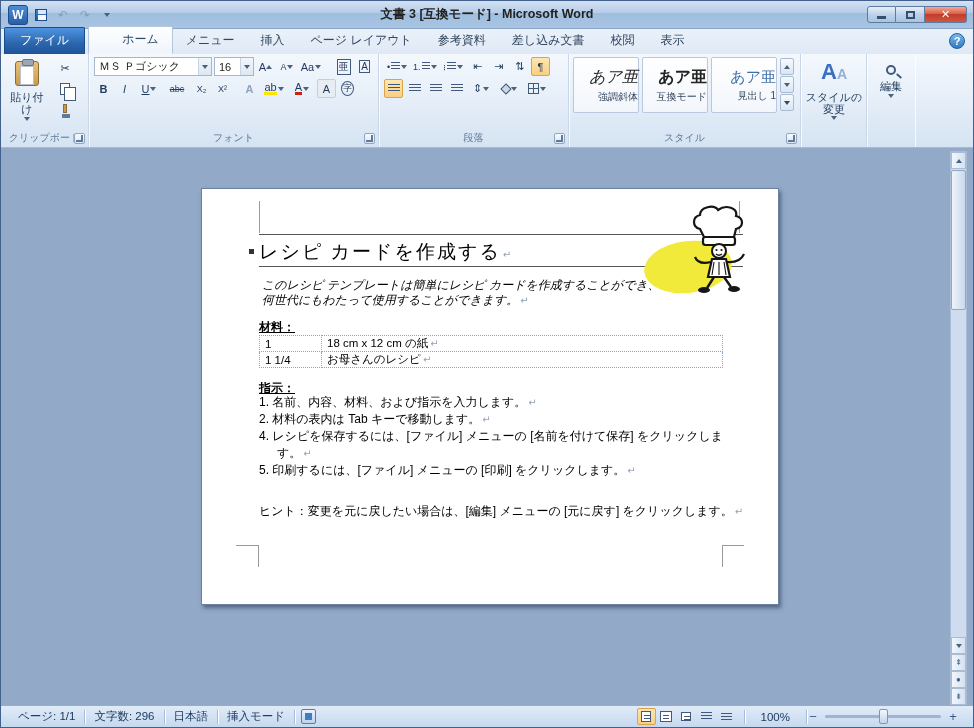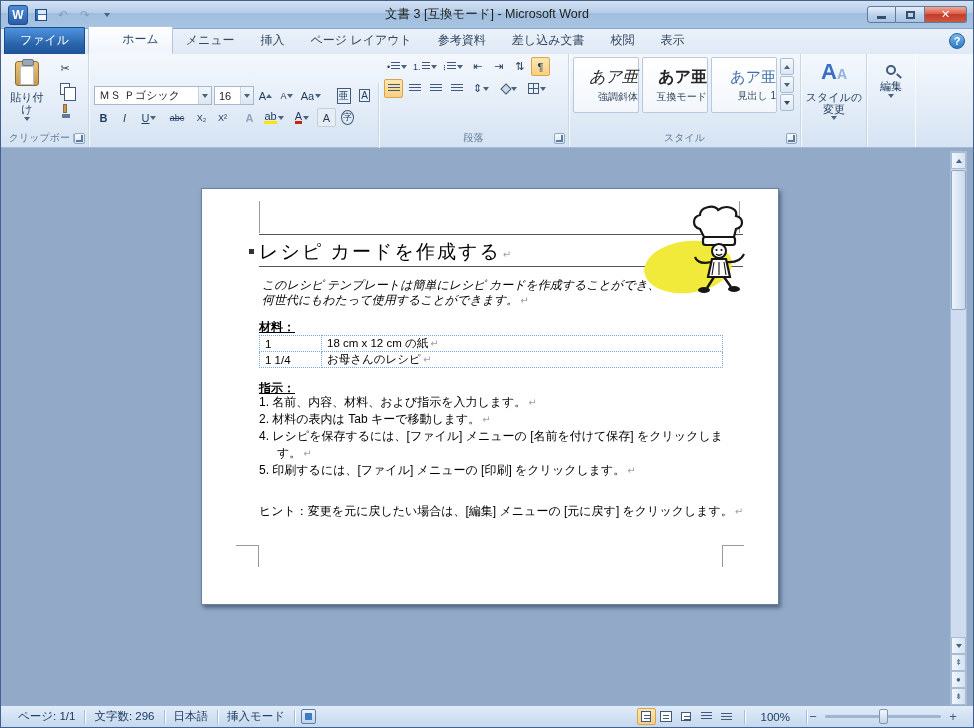--- a/index.html
+++ b/index.html
@@ -14,21 +14,21 @@
     border:1px solid #1d4b8c;border-radius:3px;color:#fff;font-weight:bold;font-size:12px;
     display:flex;align-items:center;justify-content:center;}
   .qat{display:flex;align-items:center;gap:2px;}
   .qat-btn{width:20px;height:18px;display:flex;align-items:center;justify-content:center;
     font-size:12px;color:#55708e;border-radius:2px;}
   .floppy{width:12px;height:12px;background:linear-gradient(#3e7cc6,#2a5ea8);border:1px solid #1d4b8c;position:relative;}
   .floppy::before{content:"";position:absolute;left:2px;top:0;width:8px;height:4px;background:#dce8f5;}
   .floppy::after{content:"";position:absolute;left:2px;bottom:0;width:8px;height:5px;background:#f4f8fc;}
   .dim{opacity:.45;}
   .tri{display:inline-block;width:0;height:0;border-left:3px solid transparent;border-right:3px solid transparent;border-top:4px solid #4a627e;}
-  .title-text{position:absolute;left:0;right:0;text-align:center;font-size:12.5px;color:#222;pointer-events:none;}
+  .title-text{position:absolute;left:0;right:0;text-align:center;font-size:12.5px;color:#222;pointer-events:none;font-weight:bold;}
   .controls{position:absolute;right:6px;top:5px;display:flex;}
   .ctl{width:29px;height:17px;border:1px solid #5e7globe;border:1px solid #5e7ba1;background:linear-gradient(#e7eff8,#bdd2ea 50%,#a9c3e2);
     display:flex;align-items:center;justify-content:center;}
   .ctl.min{border-radius:3px 0 0 3px;}
   .ctl.max{border-left:none;}
   .ctl .bar{width:9px;height:3px;background:#33506f;margin-top:6px;}
   .ctl .box{width:9px;height:8px;border:2px solid #33506f;}
   .ctl.close{width:42px;border-left:none;border-radius:0 3px 3px 0;
     background:linear-gradient(#f2a794,#d9604a 45%,#c23d2a 50%,#d0573f);color:#fff;font-weight:bold;font-size:11px;}
 
@@ -66,21 +66,21 @@
     display:flex;align-items:center;justify-content:center;background:linear-gradient(#f2f6fb,#dde7f2);}
   .g-clip{width:88px;}
   .clip-ic{width:24px;height:28px;background:linear-gradient(#e8c27a,#c89b4e);border:1px solid #8a6d36;border-radius:3px;position:relative;}
   .clip-ic::before{content:"";position:absolute;left:6px;top:-3px;width:10px;height:5px;background:#9aa7b4;border:1px solid #6b7684;border-radius:2px;}
   .clip-sheet{position:absolute;left:4px;top:4px;width:14px;height:19px;background:#fff;border:1px solid #b9c2cc;}
   .clip-small{position:absolute;left:52px;top:5px;display:flex;flex-direction:column;gap:1px;}
   .ic-copy{width:10px;height:12px;border:1px solid #41597c;background:#fff;position:relative;}
   .ic-copy::after{content:"";position:absolute;left:3px;top:3px;width:10px;height:12px;border:1px solid #41597c;background:#fff;}
   .ic-brush{width:4px;height:9px;background:#c59a52;border:1px solid #8a6d36;position:relative;}
   .ic-brush::after{content:"";position:absolute;left:-2px;top:9px;width:8px;height:4px;background:#5d7a9c;}
-  .g-font{width:290px;margin-top:29px;}
+  .g-font{width:290px;}
   .frow{position:absolute;left:5px;display:flex;align-items:center;gap:2px;}
   .r1{top:3px;} .r2{top:25px;}
   .lines{display:inline-block;width:9px;height:9px;
     background:repeating-linear-gradient(to bottom,#41597c 0 1px,transparent 1px 3px);}
   .ic-grid{display:inline-block;width:11px;height:11px;border:1px solid #41597c;
     background:linear-gradient(#41597c,#41597c) center/11px 1px no-repeat,
                linear-gradient(#41597c,#41597c) center/1px 11px no-repeat;}
   .ic-bucket{display:inline-block;width:8px;height:8px;border:1px solid #41597c;background:#cfd8e2;transform:rotate(45deg);}
   .subtxt{font-size:9px;}
   .u-line{text-decoration:underline;}

